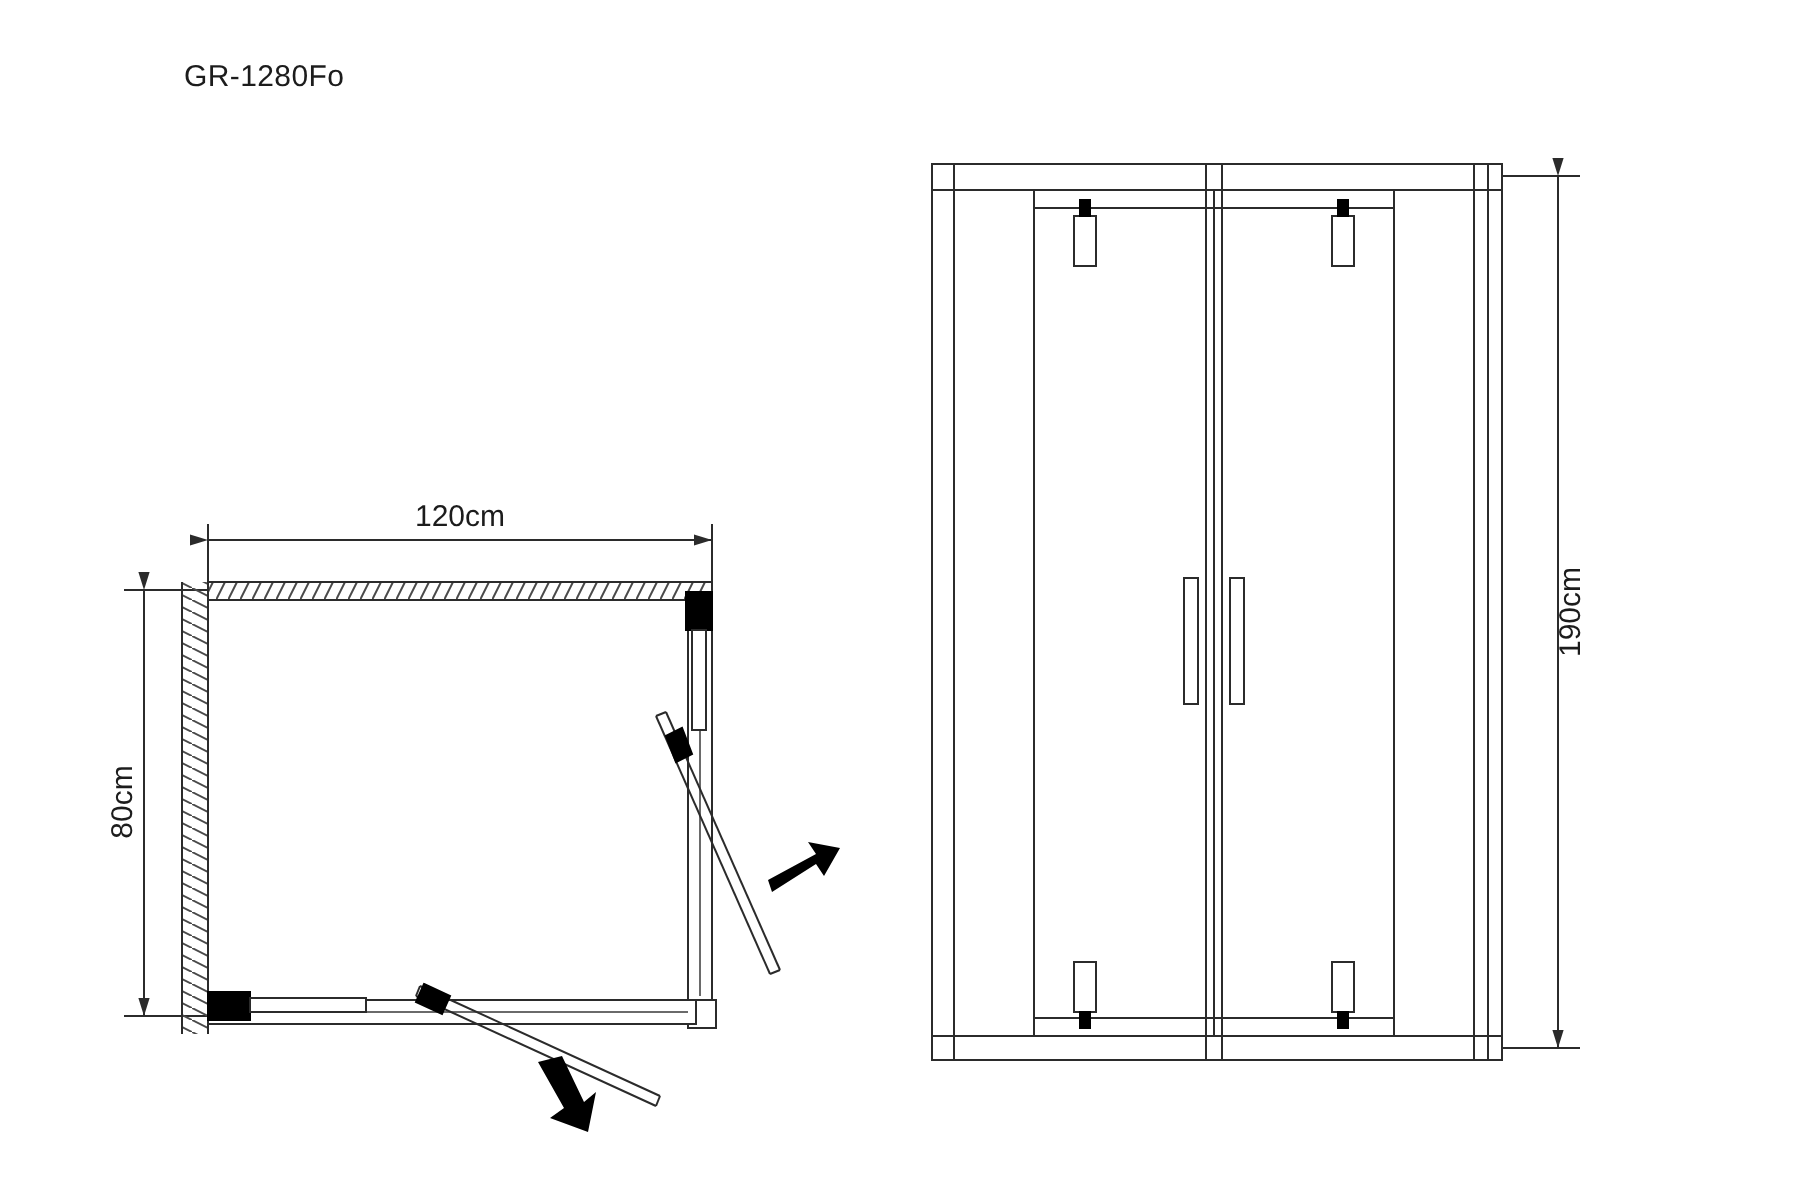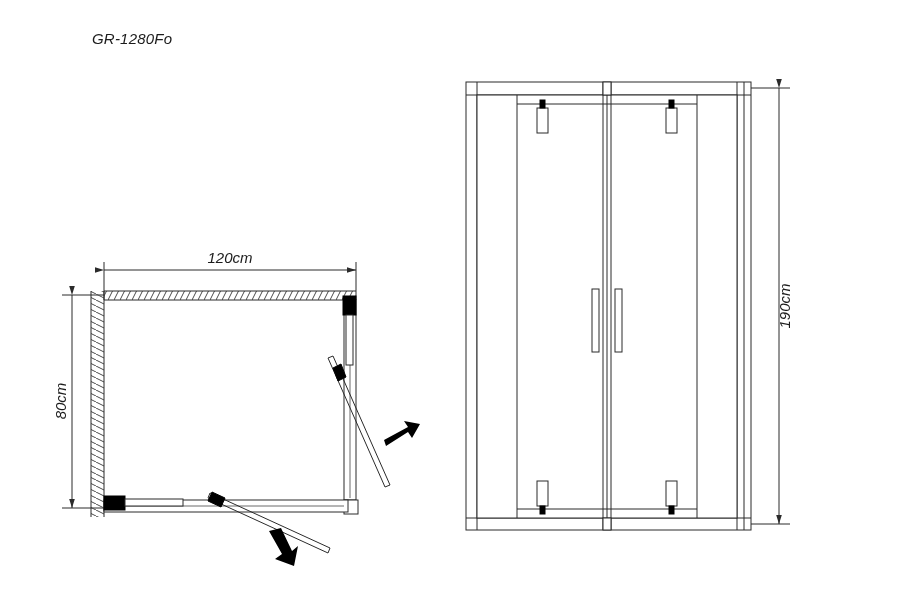--- a/index.html
+++ b/index.html
@@ -15,21 +15,20 @@
     overflow: hidden;
     font-family: "Liberation Sans", sans-serif;
     color: #1a1a1a;
   }
   #drawing-root {
     position: absolute;
     left: 0;
     top: 0;
     width: 900px;
     height: 524px;
-    font-style: italic;
   }
   .title-label {
     position: absolute;
     left: 92px;
     top: 30px;
     font-size: 15px;
     font-family: "Liberation Sans", sans-serif;
     color: #1c1c1c;
     letter-spacing: 0.2px;
     white-space: nowrap;

